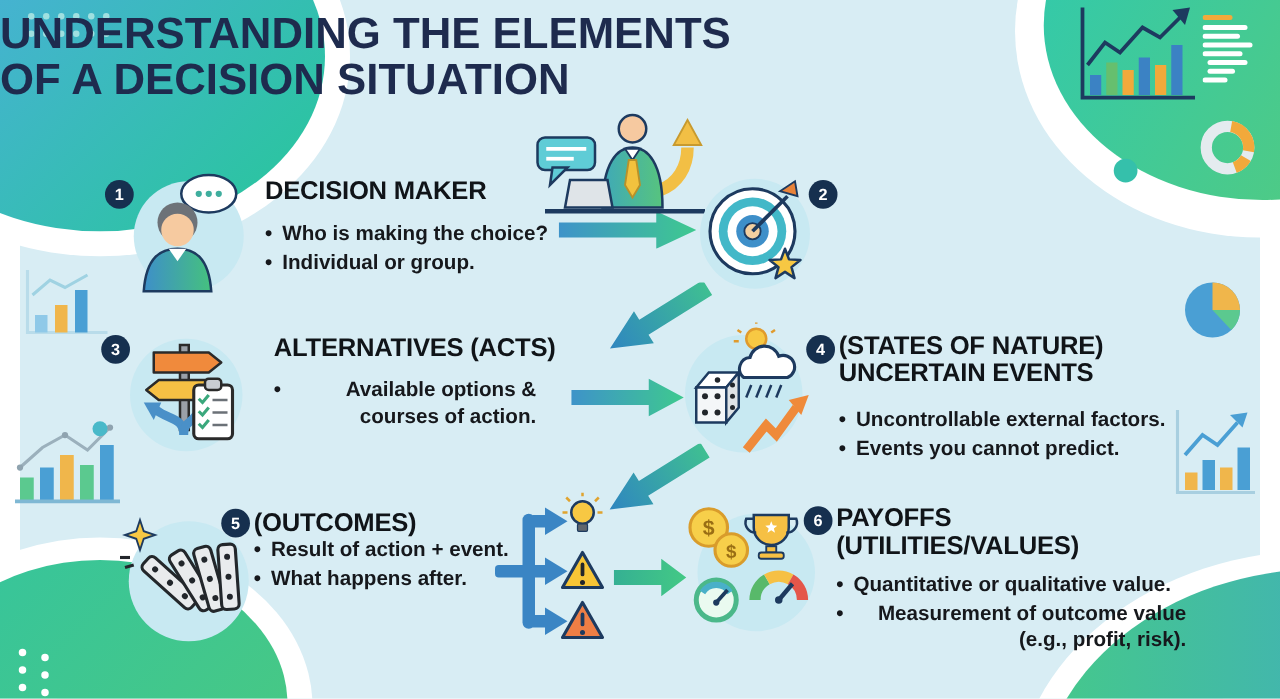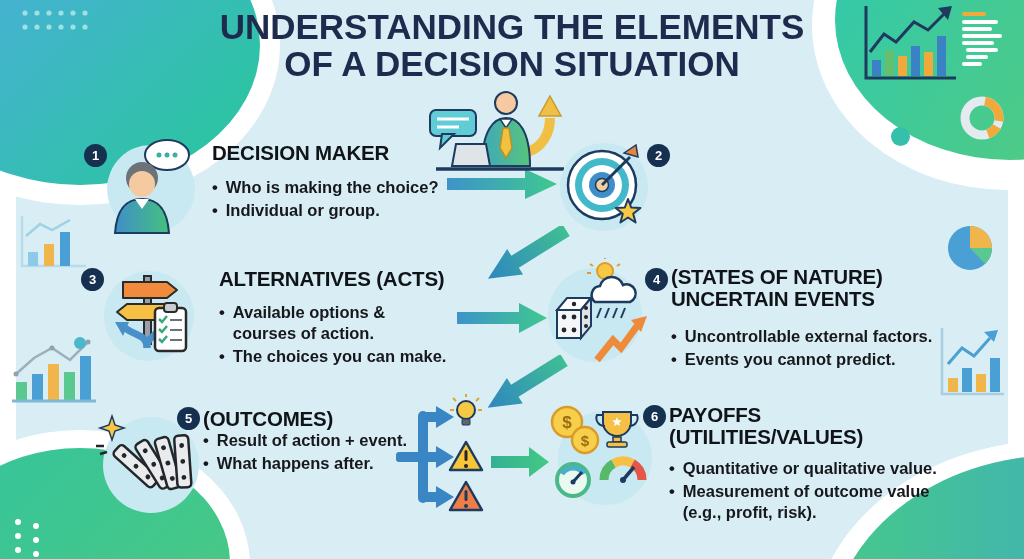--- a/index.html
+++ b/index.html
@@ -15,27 +15,27 @@
   .halo-tl{left:-120px;top:-115px;width:400px;height:320px;}
   .blob-tr{left:835px;top:-120px;width:350px;height:280px;background:linear-gradient(120deg,#2fc9b0,#5bcb74);}
   .halo-tr{left:812px;top:-140px;width:390px;height:330px;}
   .blob-bl{left:-70px;top:448px;width:300px;height:230px;background:linear-gradient(135deg,#35c49e,#4bc97f);}
   .halo-bl{left:-90px;top:430px;width:340px;height:270px;}
   .blob-br{left:830px;top:455px;width:460px;height:370px;background:linear-gradient(90deg,#45c98a,#3f9fd8);}
   .halo-br{left:812px;top:440px;width:490px;height:390px;}
   .deco{z-index:3;}
   .dot-accent{border-radius:50%;background:#35c0ab;z-index:3;}
   
-  .main-title{left:0;top:8px;width:100%;text-align:center;z-index:5;color:#1e2b4e;
+  .main-title{left:0;top:8px;width:100%;text-align:left;z-index:5;color:#1e2b4e;
     font-size:35px;line-height:37px;font-weight:bold;letter-spacing:0px;}
   
   .sec-text{z-index:6;}
   .sec-title{font-size:20.5px;line-height:22px;font-weight:bold;color:#101418;letter-spacing:-0.2px;white-space:nowrap;}
   .bullets{margin-top:13px;}
-  .bullet{display:flex;font-size:16.5px;line-height:21px;font-weight:bold;color:#16181c;margin-bottom:2px;}
+  .bullet{display:flex;font-size:16.5px;line-height:21px;font-weight:bold;color:#16181c;margin-bottom:2px;text-align:right;}
   .bullet::before{content:"\2022";margin-right:8px;}
   .nowrap{white-space:nowrap;}
   .badge{width:23px;height:23px;border-radius:50%;background:#16304f;color:#ffffff;font-size:13px;
     font-weight:bold;display:flex;align-items:center;justify-content:center;z-index:7;}
   svg{display:block;}
   .icon{z-index:6;}
   .arrow{z-index:5;}
 </style>
 </head>
 <body>
@@ -334,23 +334,20 @@
         <line x1="77" y1="78" x2="89" y2="78"></line>
     </g>
   </svg>
   <div class="abs badge" style="left:81px;top:268px">3</div>
   <div class="abs sec-text" style="left:219px;top:268px;width:210px">
     <div class="sec-title">ALTERNATIVES (ACTS)</div>
     <div class="bullets" style="margin-top:12px">
       <div class="bullet">
           <span>Available options &amp; courses of action.</span>
         </div>
-      <div class="bullet">
-          <span class="nowrap">The choices you can make.</span>
-        </div>
     </div>
   </div>
 
   <svg class="abs icon" style="left:535px;top:258px" width="122" height="114" viewBox="0 0 122 114">
     <circle cx="60" cy="57" r="47" fill="#c8e9f2"></circle>
     <g>
       <circle cx="70" cy="13" r="8" fill="#f7c843" stroke="#e09b2d" stroke-width="2"></circle>
       <line x1="70" y1="1" x2="70" y2="-2" stroke="#e09b2d" stroke-width="2"></line>
       <line x1="58" y1="8" x2="55" y2="6" stroke="#e09b2d" stroke-width="2"></line>
       <line x1="82" y1="8" x2="85" y2="6" stroke="#e09b2d" stroke-width="2"></line>

